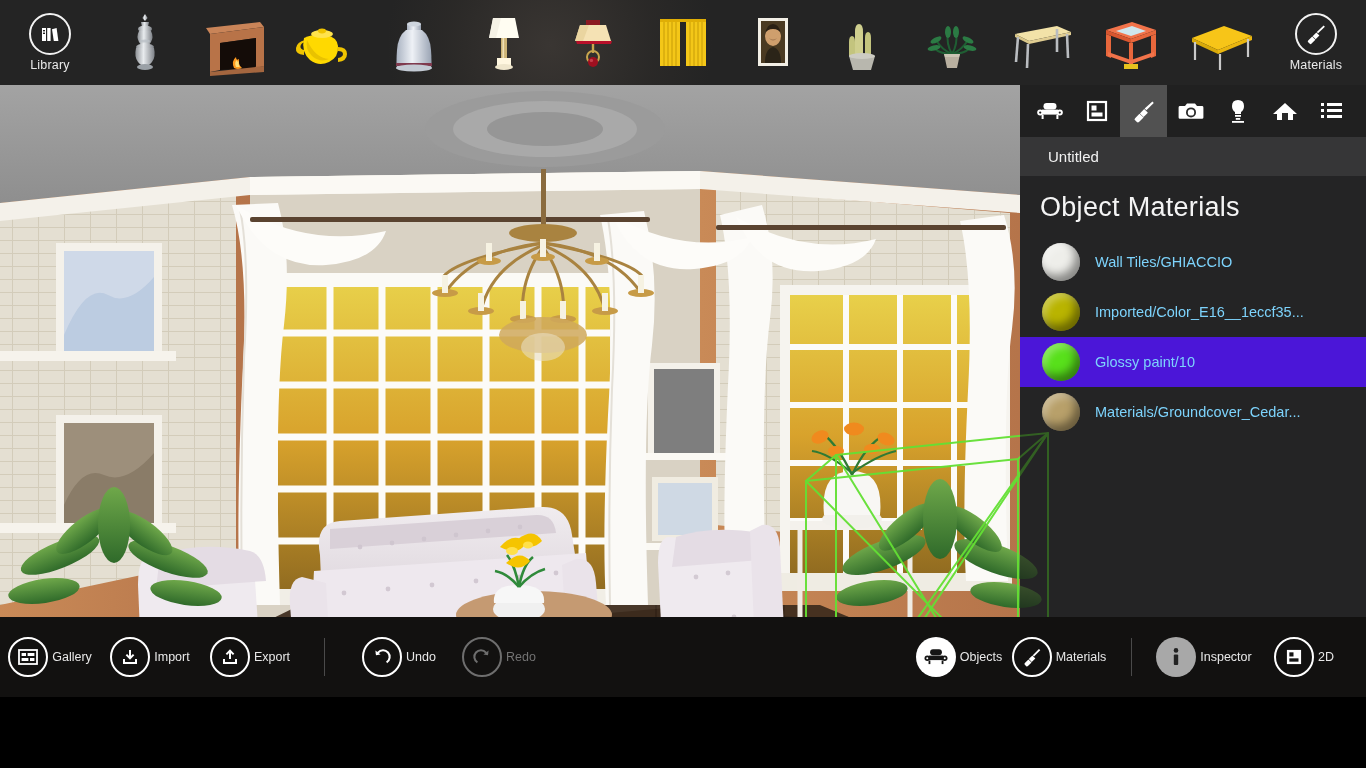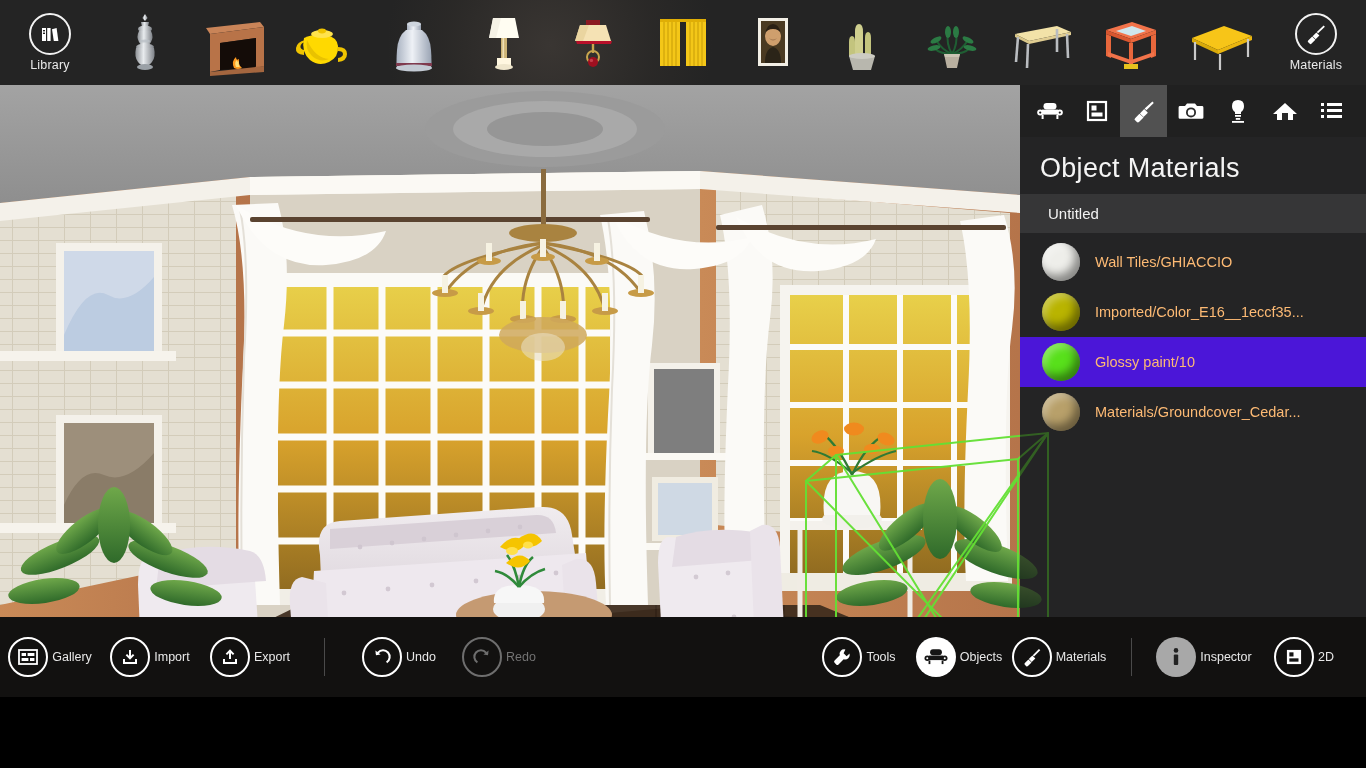--- a/index.html
+++ b/index.html
@@ -50,21 +50,21 @@
   #panel-title { padding:16px 0 10px 20px; font-size:27px; font-weight:300;
     color:#f4f4f4; letter-spacing:.3px; }
   #panel-sub { background:rgba(255,255,255,.085); padding:11px 0 11px 28px;
     font-size:15px; color:#f2f2f2; }
   #mat-list { margin-top:4px; }
   .mat-row { height:50px; display:flex; align-items:center; padding-left:22px;
     cursor:pointer; }
   .mat-row.sel { background:#4b16d8; }
   .sw { width:38px; height:38px; border-radius:50%; flex:0 0 38px;
     box-shadow:inset -5px -6px 9px rgba(0,0,0,.42), inset 4px 5px 7px rgba(255,255,255,.30); }
-  .mat-name { margin-left:15px; font-size:14.5px; color:#fdba74;
+  .mat-name { margin-left:15px; font-size:14.5px; color:#7dd3fc;
     white-space:nowrap; overflow:hidden; }
 
   
   #bottombar { position:absolute; left:0; bottom:0; width:1366px; height:80px;
     background:#121110; display:flex; align-items:center; z-index:30; }
   .bslot { width:100px; height:80px; display:flex; 
     align-items:center; justify-content:center; gap:4px; cursor:pointer; }
   .bcirc { width:40px; height:40px; border-radius:50%;
     display:flex; align-items:center; justify-content:center; }
   .bcirc.outline { border:2px solid #fff; }
@@ -666,22 +666,22 @@
             <rect x="1" y="8" width="3" height="3"></rect>
               <rect x="7" y="8" width="15" height="3"></rect>
             <rect x="1" y="14" width="3" height="3"></rect>
               <rect x="7" y="14" width="15" height="3"></rect>
           </g>
         </svg>
       </div>
     </div>
 
     <div id="panel-body">
+      <div id="panel-sub">Untitled</div>
       <div id="panel-title">Object Materials</div>
-      <div id="panel-sub">Untitled</div>
 
       <div id="mat-list">
         <div class="mat-row">
           <div class="sw" style="background:#eeeeea"></div>
           <div class="mat-name">Wall Tiles/GHIACCIO</div>
         </div>
         <div class="mat-row">
           <div class="sw" style="background:#b9b400"></div>
           <div class="mat-name">Imported/Color_E16__1eccf35...</div>
         </div>
@@ -752,28 +752,20 @@
           <path d="M5.4 15.4 A6.6 6.6 0 1 1 14 5.6 L15.6 7.4" stroke="#6e6e6e" stroke-width="2" fill="none"></path>
           <path d="M16.6 3.4 L16 8.2 L11.4 7.4 Z" fill="#6e6e6e"></path>
         </svg>
       </div>
       <div class="blabel dim">Redo</div>
     </div>
 
     <div class="spacer"></div>
 
 
-    <div class="bslot">
-      <div class="bcirc outline">
-        <svg width="20" height="20" viewBox="0 0 20 20">
-          <path d="M13.4 2.4 a4.6 4.6 0 0 0 -5.6 5.9 l-5.2 5.2 a1.6 1.6 0 0 0 0 2.3 l1.6 1.6 a1.6 1.6 0 0 0 2.3 0 l5.2-5.2 a4.6 4.6 0 0 0 5.9-5.6 L14.6 9.3 l-3-3 z" fill="#fff"></path>
-        </svg>
-      </div>
-      <div class="blabel">Tools</div>
-    </div>
 
     <div class="bslot">
       <div class="bcirc fill">
         <svg width="24" height="20" viewBox="0 0 26 22">
           <rect x="6.5" y="2.6" width="13" height="6.4" rx="3.2" fill="#151515"></rect>
           <rect x="5" y="9.4" width="16" height="5" fill="#151515"></rect>
           <circle cx="3.4" cy="12.4" r="3" fill="#151515"></circle>
           <circle cx="22.6" cy="12.4" r="3" fill="#151515"></circle>
           <circle cx="3.4" cy="12.4" r="1.1" fill="#fff"></circle>
           <circle cx="22.6" cy="12.4" r="1.1" fill="#fff"></circle>

